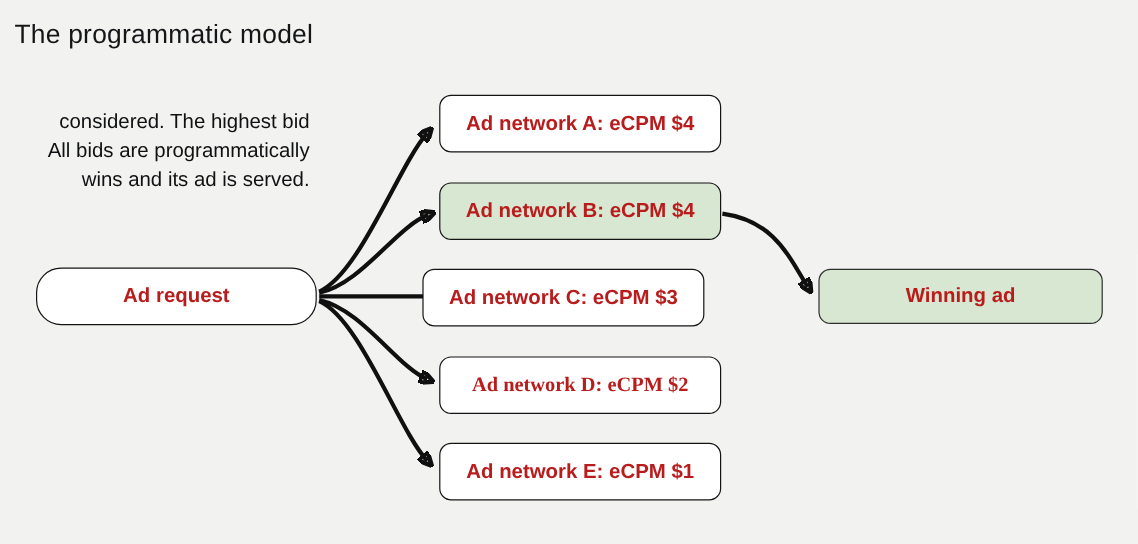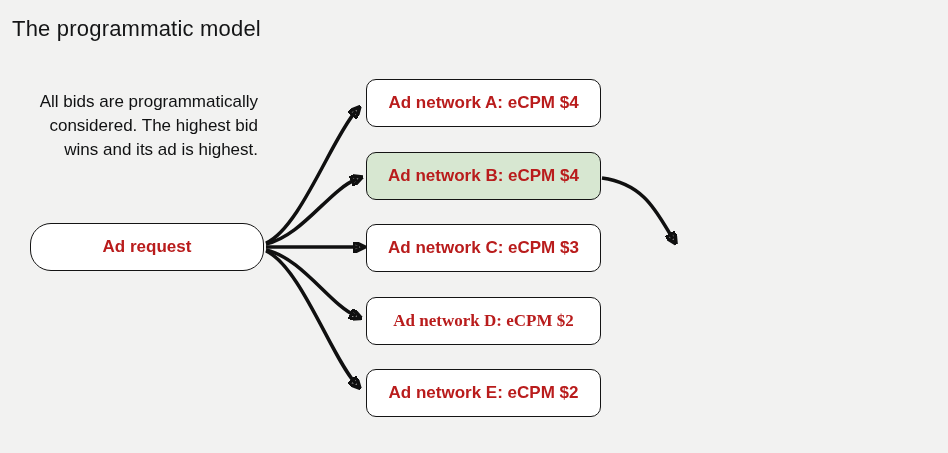--- a/index.html
+++ b/index.html
@@ -48,21 +48,21 @@
     font-size: 17px;
     font-weight: 700;
     color: #b91c1c;
   }
   .node.highlight {
     background: #d7e7d1;
   }
   .node-ad-request { left: 30px;  top: 223px; width: 234px; height: 48px; border-radius: 21px; }
   .node-net-a      { left: 366px; top: 79px;  width: 235px; height: 48px; }
   .node-net-b      { left: 366px; top: 152px; width: 235px; height: 48px; }
-  .node-net-c      { left: 366px; top: 224px; width: 235px; height: 48px; }
+  .node-net-c      { left: 352px; top: 224px; width: 235px; height: 48px; }
   .node-net-d      { left: 366px; top: 297px; width: 235px; height: 48px; font-family: Liberation Serif, serif; }
   .node-net-e      { left: 366px; top: 369px; width: 235px; height: 48px; }
   .node-winning    { left: 682px; top: 224px; width: 237px; height: 46px;
                      border-color: #2e2f2e; }
   .arrows {
     position: absolute;
     top: 0; left: 0;
     width: 948px;
     height: 453px;
     pointer-events: none;
@@ -70,23 +70,23 @@
   .arrows path { fill: none; stroke: #101010; stroke-width: 3.5px; }
 </style>
 </head>
 <body>
 
 <div class="canvas">
 
   <div class="title">The programmatic model</div>
 
   <div class="description">
+    <div>considered. The highest bid</div>
     <div>All bids are programmatically</div>
-    <div>considered. The highest bid</div>
-    <div>wins and its ad is highest.</div>
+    <div>wins and its ad is served.</div>
   </div>
 
   <svg class="arrows" viewBox="0 0 948 453" xmlns="http://www.w3.org/2000/svg">
     <defs>
       <marker id="arrowhead" viewBox="0 0 10 10" refX="5" refY="5" markerWidth="13" markerHeight="11" markerUnits="userSpaceOnUse" orient="auto">
         <path d="M 0 0 L 10 5 L 0 10 Z" fill="#101010" stroke="none"></path>
       </marker>
     </defs>
     <path d="M 266 243 C 300 228, 332 138, 356 111" marker-end="url(#arrowhead)"></path>
     <path d="M 266 244 C 302 236, 330 189, 357 179" marker-end="url(#arrowhead)"></path>
@@ -110,17 +110,20 @@
 
   <div class="node node-net-c">
     <span>Ad network C: eCPM $3</span>
   </div>
 
   <div class="node node-net-d">
     <span>Ad network D: eCPM $2</span>
   </div>
 
   <div class="node node-net-e">
-    <span>Ad network E: eCPM $2</span>
+    <span>Ad network E: eCPM $1</span>
   </div>
 
+  <div class="node node-winning highlight">
+    <span>Winning ad</span>
+  </div>
 
 </div>
 
 </body></html>

